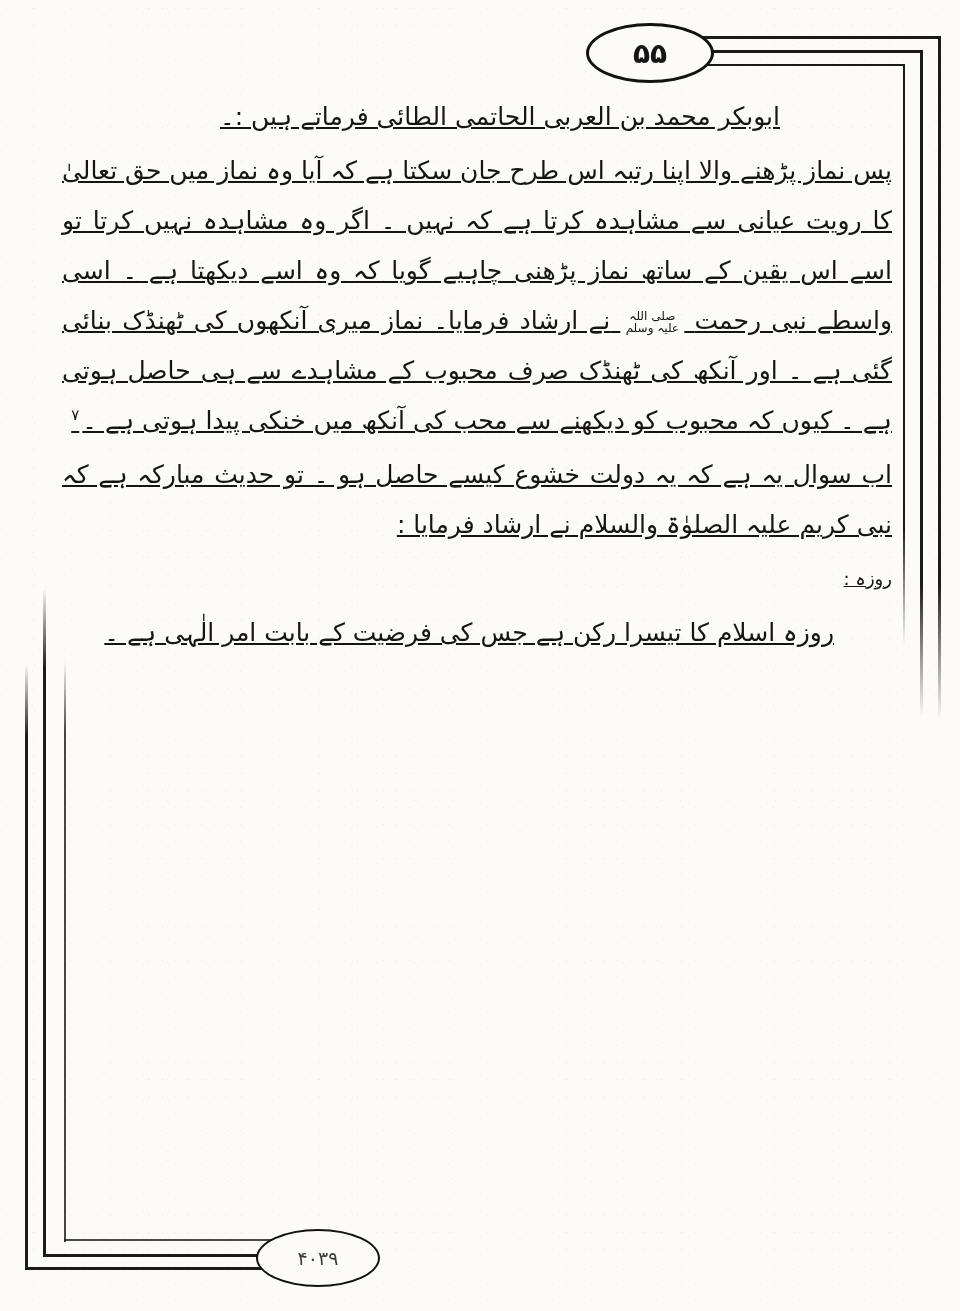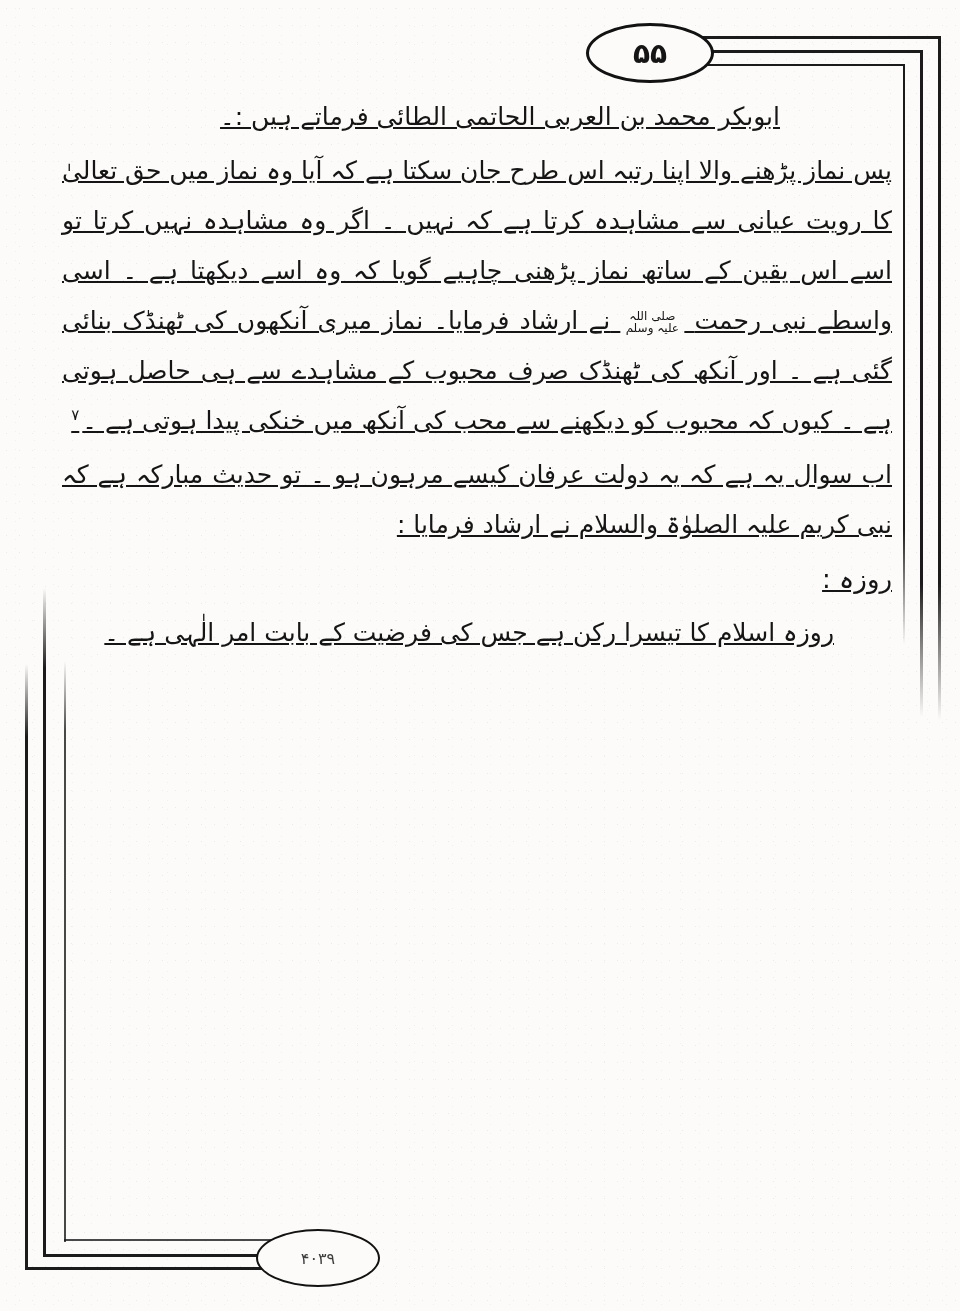--- a/index.html
+++ b/index.html
@@ -30,21 +30,21 @@
   .thin{opacity:.8;}
   .oval{
     position:absolute;
     border:3px solid #121212;
     border-radius:50%;
     background:#fcfbf9;
     display:flex;align-items:center;justify-content:center;
     z-index:5;
   }
   .oval-top{left:586px;top:23px;width:122px;height:54px;font-size:28px;font-weight:bold;letter-spacing:3px;}
-  .oval-bottom{left:256px;top:1229px;width:120px;height:54px;font-size:16px;color:#3c3c3c;border-width:2.5px;}
+  .oval-bottom{left:256px;top:1229px;width:120px;height:54px;font-size:19px;color:#3c3c3c;border-width:2.5px;}
   
   .text-block{
     position:absolute;
     top:88px;right:64px;left:58px;bottom:18px;
     direction:rtl;
     font-size:25px;
     line-height:50px;
     text-align:justify;
     overflow:hidden;
   }
@@ -53,21 +53,21 @@
   .quote{
     font-weight:bold;
     padding-right:78px;
     padding-left:148px;
     font-size:26px;
     line-height:56px;
     word-spacing:7px;
   }
   .sup{font-size:15px;vertical-align:super;line-height:0;padding:0 3px;}
   .honorific{font-size:12px;line-height:1;display:inline-block;max-width:58px;vertical-align:middle;text-align:center;margin:0 3px;}
-  .section-heading{margin-top:44px;font-size:26px;}
+  .section-heading{margin-top:44px;font-size:18px;}
   .roza-line{padding-right:58px;}
 </style>
 </head>
 <body>
 
 <div class="page">
   <div class="speckle"></div>
 
   <div class="line" style="left:640px;top:36px;width:301px;height:3px;"></div>
   <div class="line" style="left:645px;top:50px;width:278px;height:3px;"></div>
@@ -99,21 +99,21 @@
     </p>
 
     <p>
       <span>پس نماز پڑھنے والا اپنا رتبہ اس طرح جان سکتا ہے کہ آیا وہ نماز میں حق تعالیٰ کا رویت عیانی سے مشاہدہ کرتا ہے کہ نہیں ۔ اگر وہ مشاہدہ نہیں کرتا تو اسے اس یقین کے ساتھ نماز پڑھنی چاہیے گویا کہ وہ اسے دیکھتا ہے ۔ اسی واسطے نبی رحمت</span>
       <span class="honorific">صلی اللہ علیہ وسلم</span>
       <span>نے ارشاد فرمایا۔ نماز میری آنکھوں کی ٹھنڈک بنائی گئی ہے ۔ اور آنکھ کی ٹھنڈک صرف محبوب کے مشاہدے سے ہی حاصل ہوتی ہے ۔ کیوں کہ محبوب کو دیکھنے سے محب کی آنکھ میں خنکی پیدا ہوتی ہے ۔</span><sup class="sup">۷</sup>
     </p>
 
 
     <p>
-      <span>اب سوال یہ ہے کہ یہ دولت عرفان کیسے مرہون ہو ۔ تو حدیث مبارکہ ہے کہ نبی کریم علیہ الصلوٰۃ والسلام نے ارشاد فرمایا :</span>
+      <span>اب سوال یہ ہے کہ یہ دولت خشوع کیسے حاصل ہو ۔ تو حدیث مبارکہ ہے کہ نبی کریم علیہ الصلوٰۃ والسلام نے ارشاد فرمایا :</span>
     </p>
 
 
 
 
     <p class="section-heading">
       <span>روزہ :</span>
     </p>
 
     <p class="roza-line">

